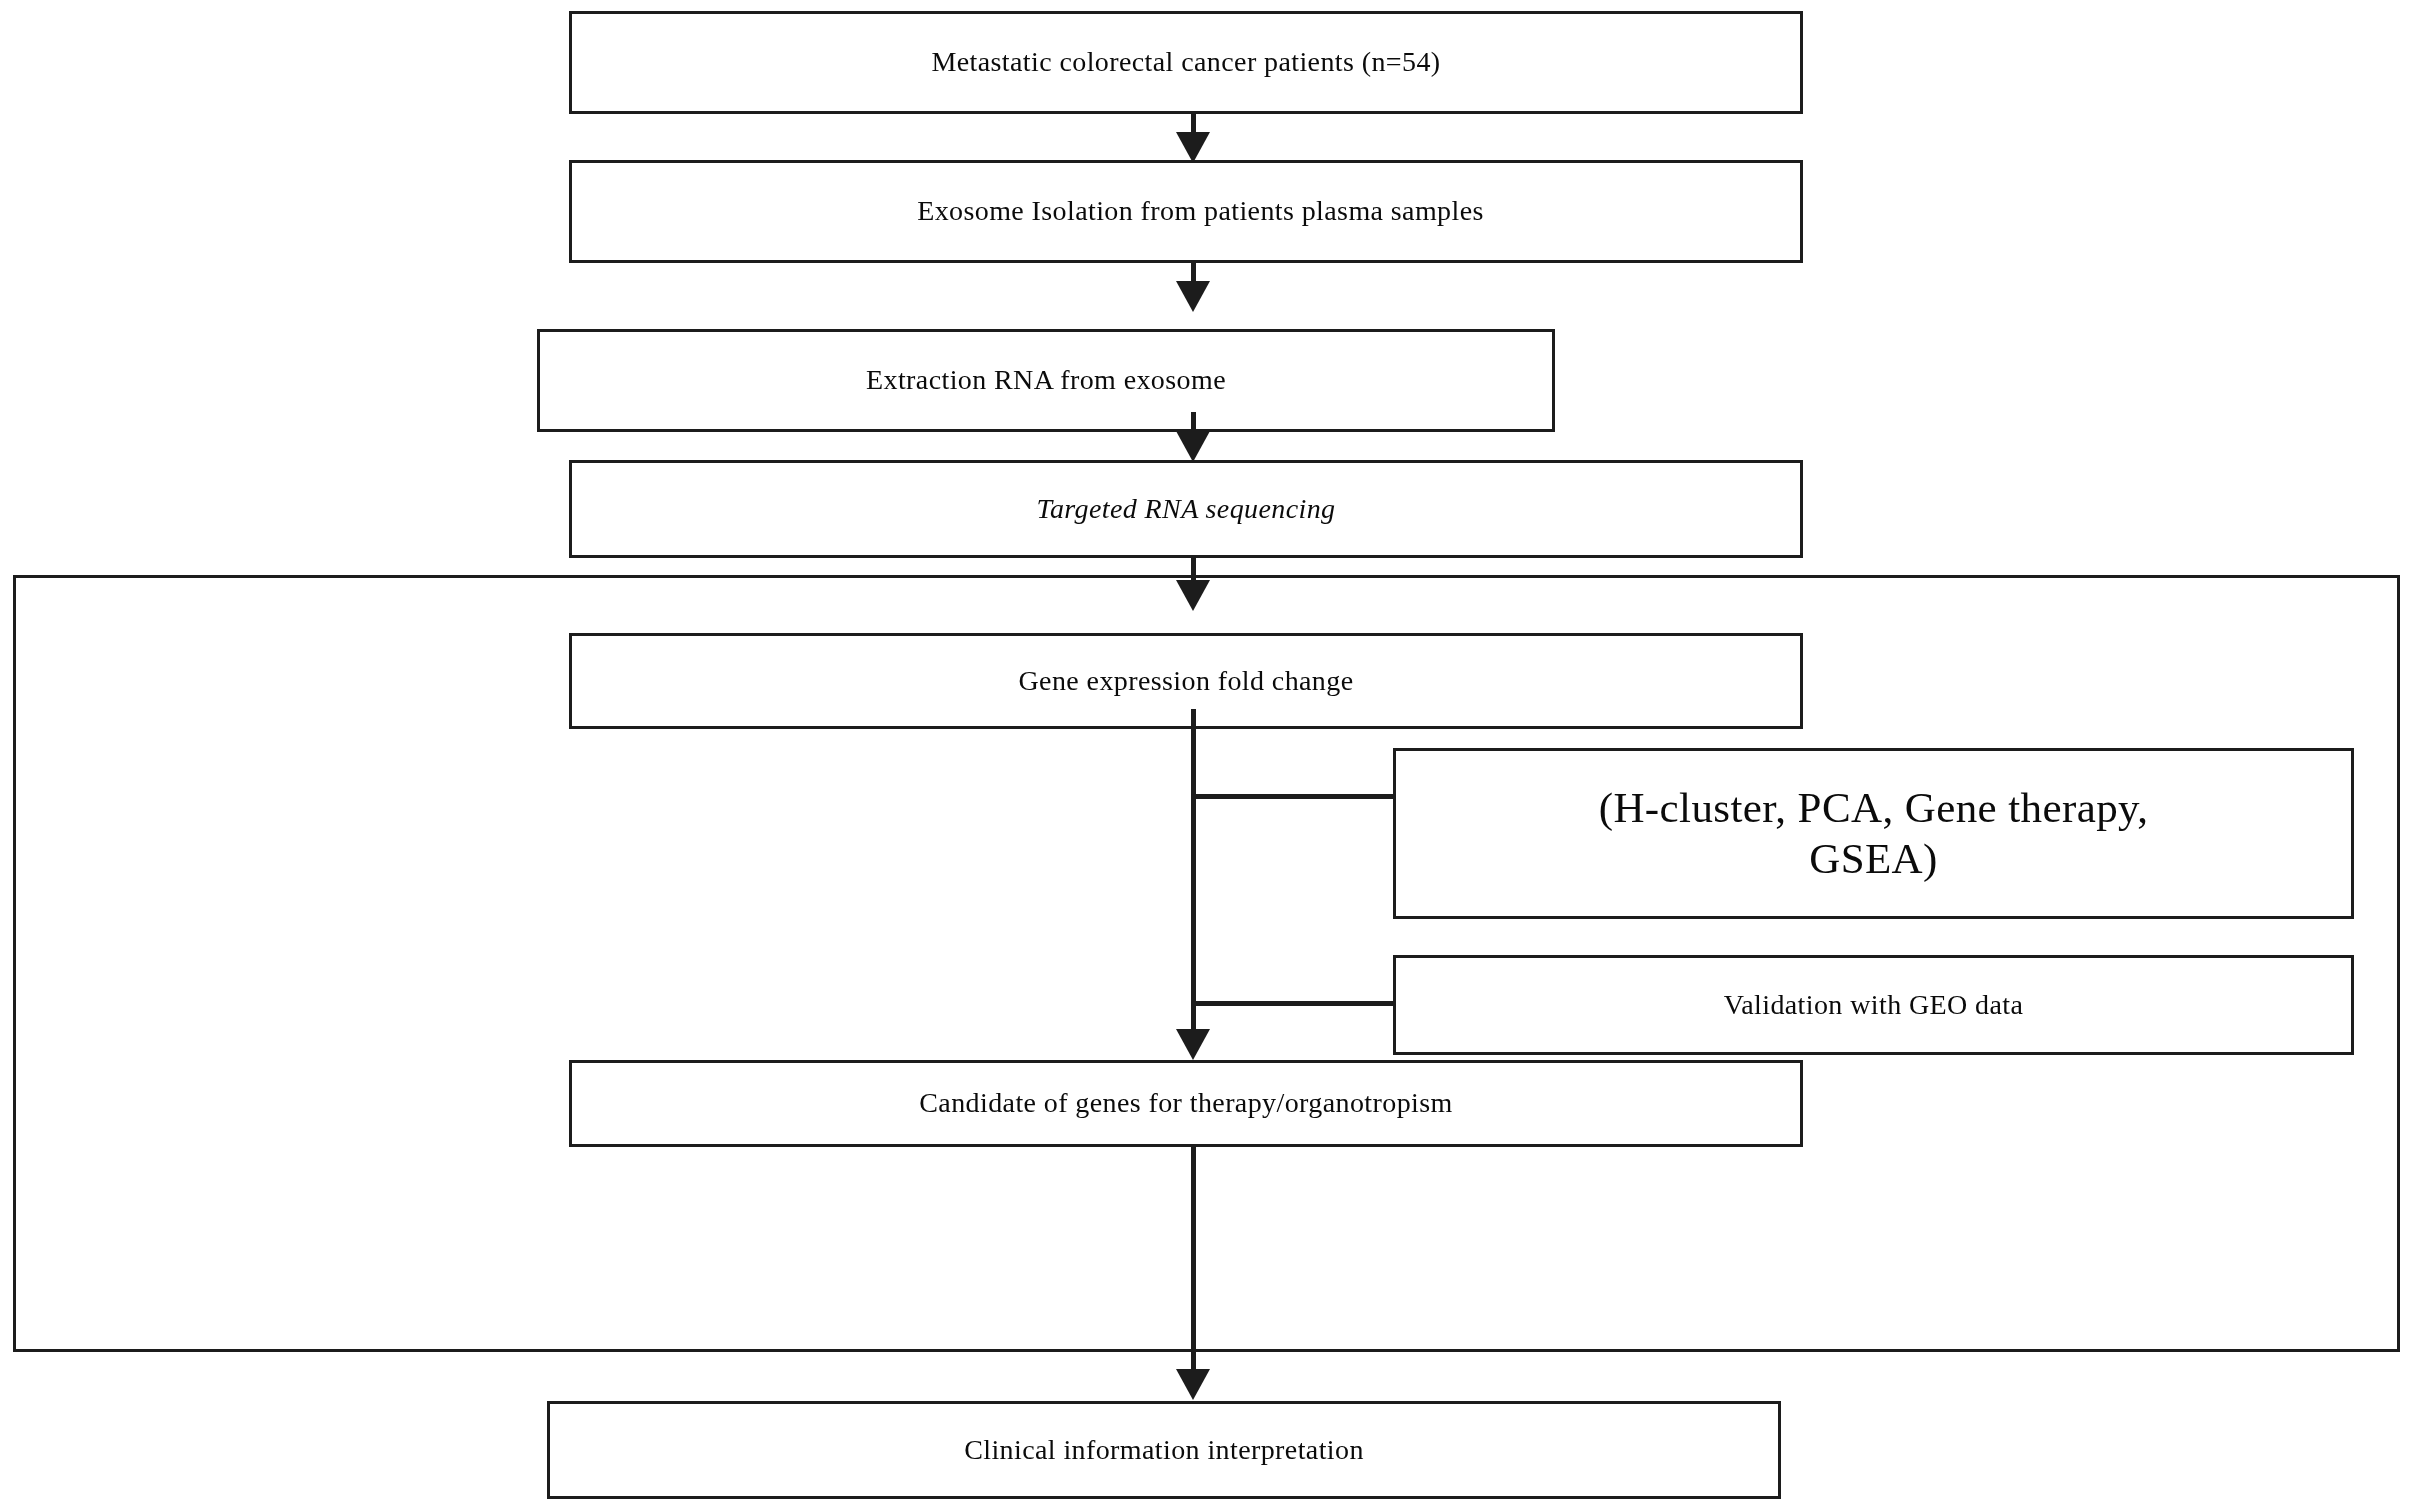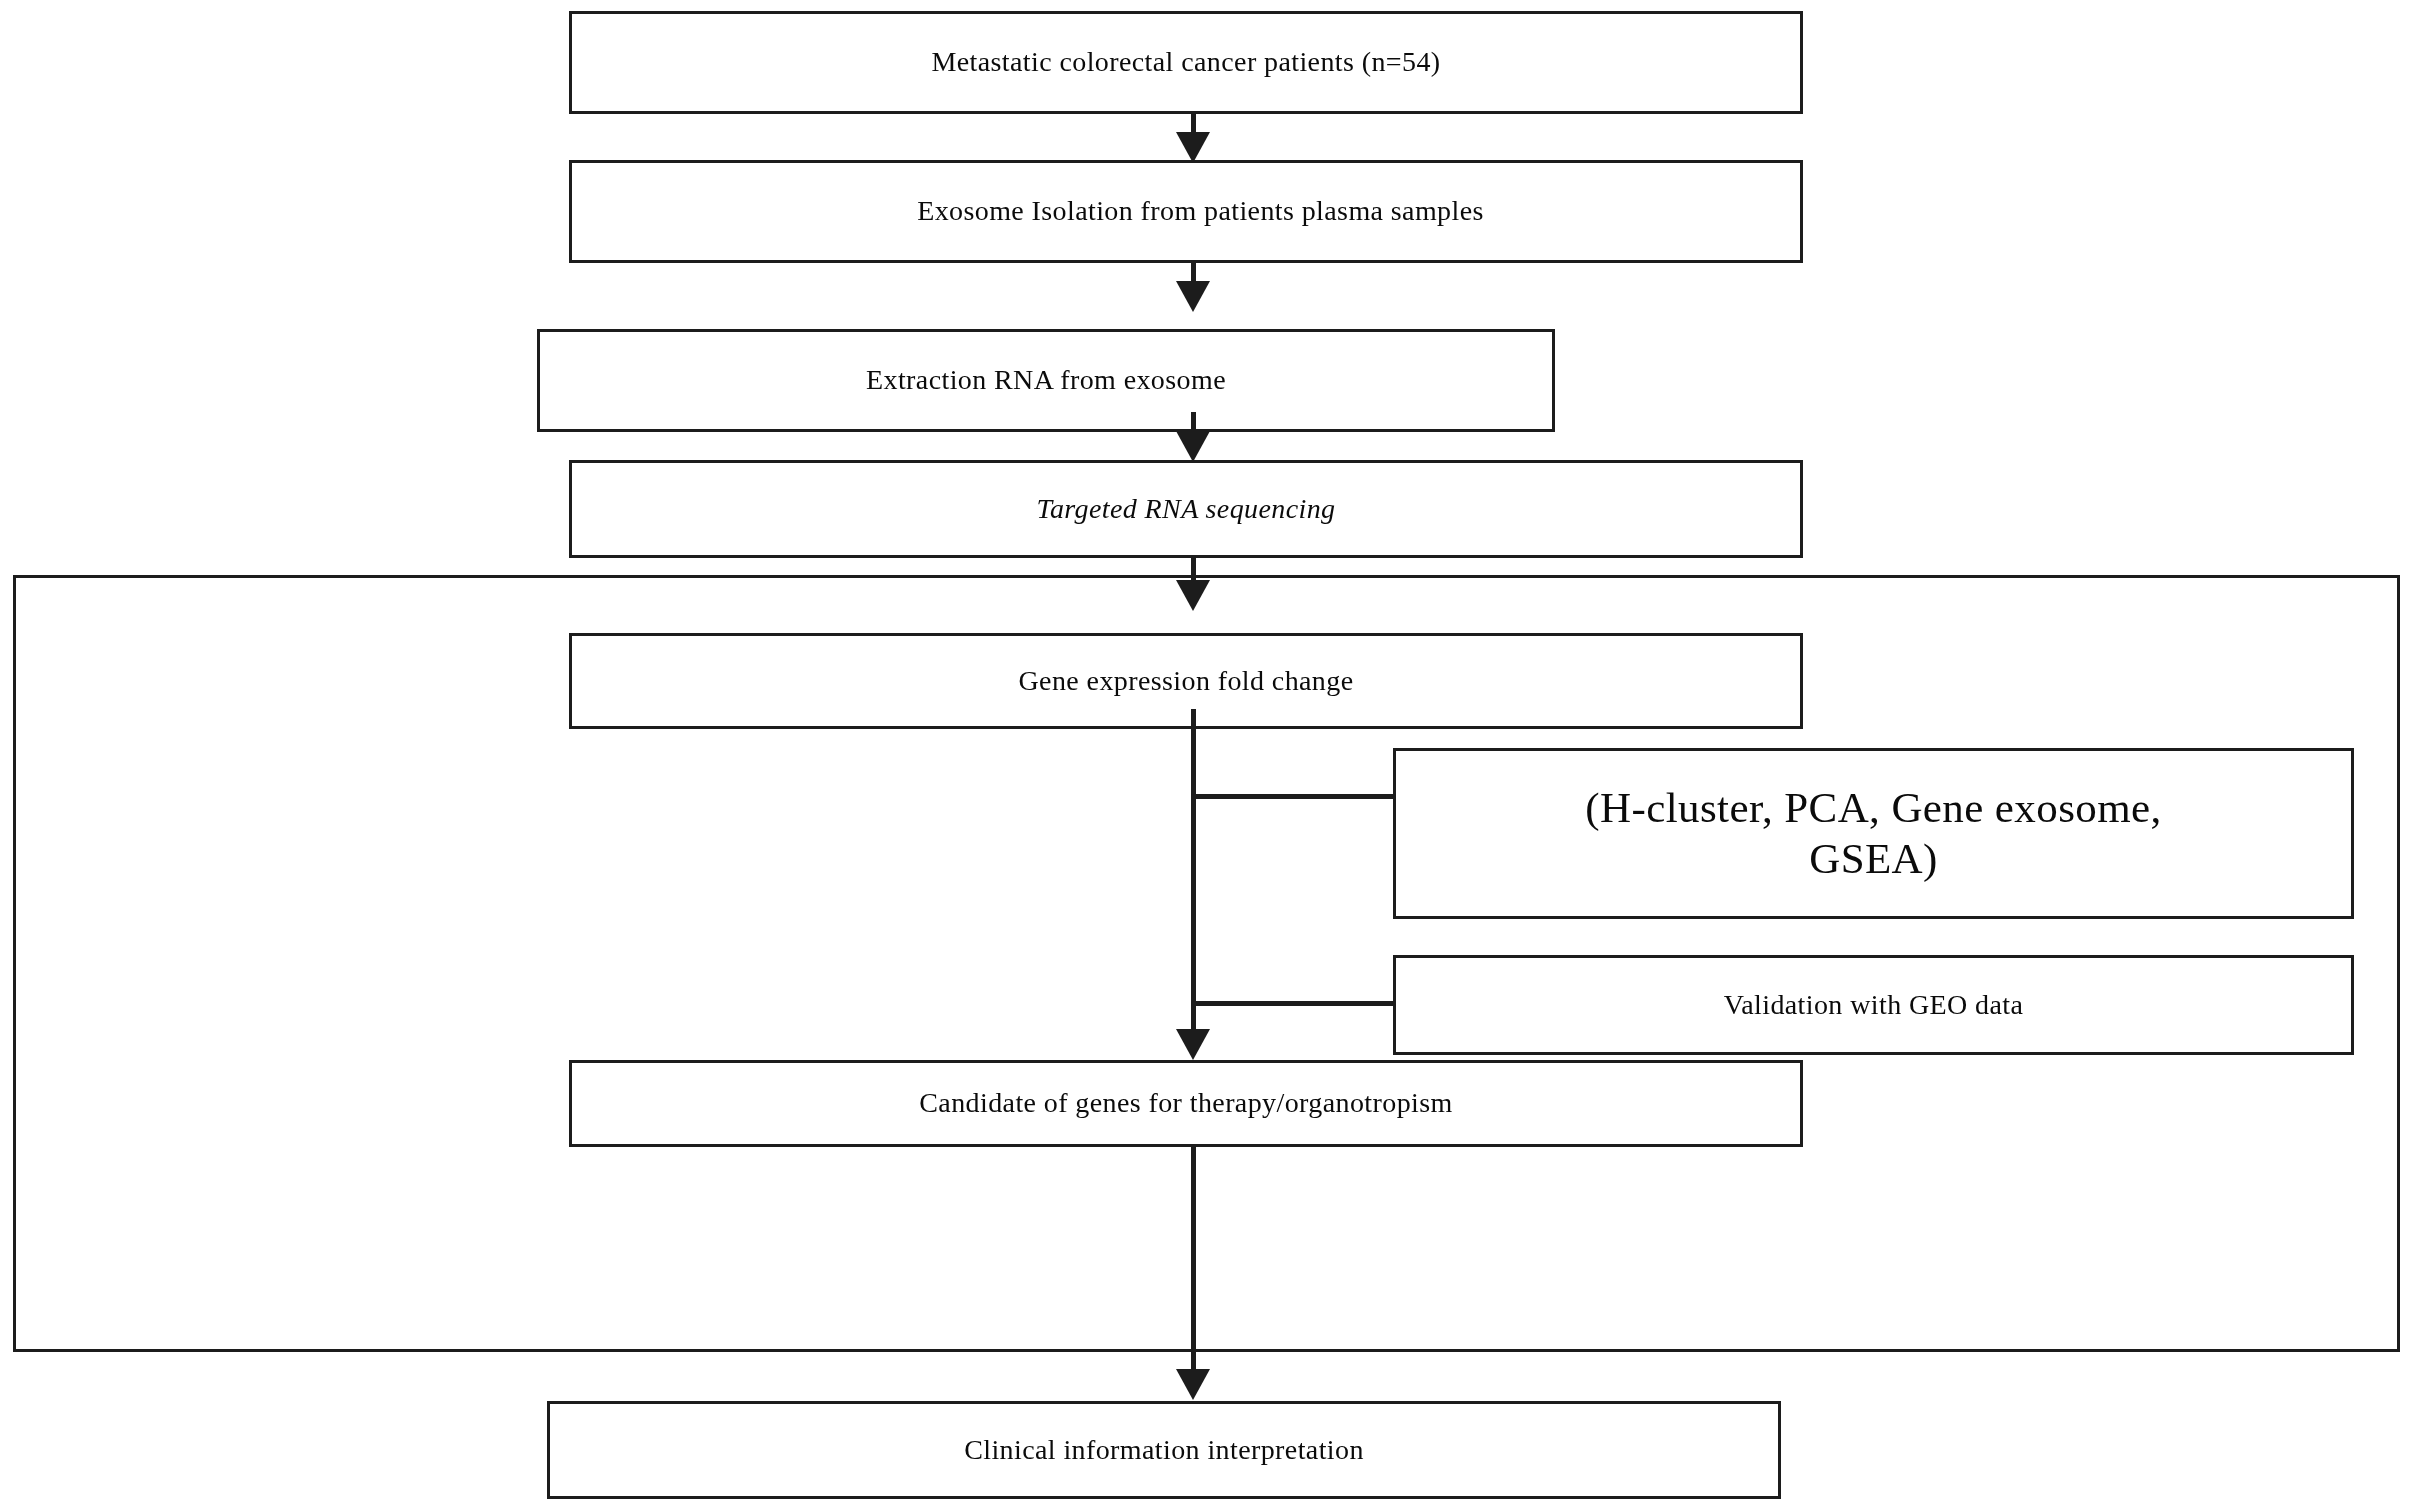--- a/index.html
+++ b/index.html
@@ -95,21 +95,21 @@
   <div class="node" style="left:569px; top:613px; width:1234px; height:96px;margin-top:20px;">Gene expression fold change</div>
 
   <div class="vline" style="left:1191px; top:709px; height:330px;"></div>
   <div class="arrowhead" style="left:1176px; top:1029px;"></div>
 
   <div class="hline" style="left:1191px; top:794px; width:205px;"></div>
 
   <div class="hline" style="left:1191px; top:1001px; width:205px;"></div>
 
   <div class="node two-line" style="left:1393px; top:748px; width:961px; height:171px; flex-direction:column;">
-    <span>(H-cluster, PCA, Gene exosome,</span>
+    <span>(H-cluster, PCA, Gene therapy,</span>
     <span>GSEA)</span>
   </div>
 
   <div class="node" style="left:1393px; top:955px; width:961px; height:100px;">Validation with GEO data</div>
 
   <div class="node" style="left:569px; top:1060px; width:1234px; height:87px;">Candidate of genes for therapy/organotropism</div>
 
   <div class="vline" style="left:1191px; top:1146px; height:238px;"></div>
   <div class="arrowhead" style="left:1176px; top:1369px;"></div>
 

